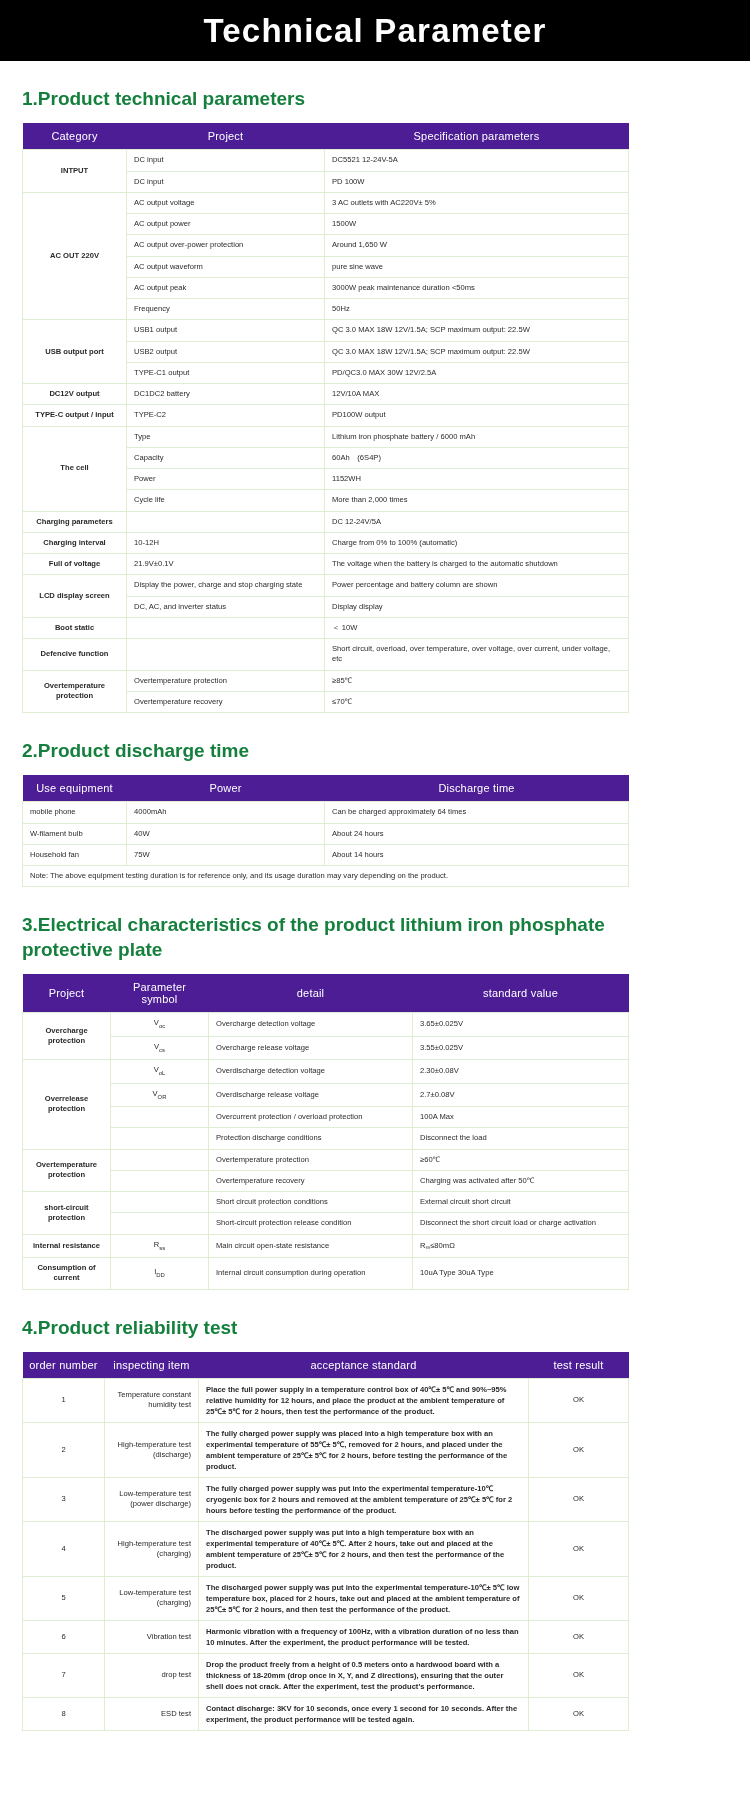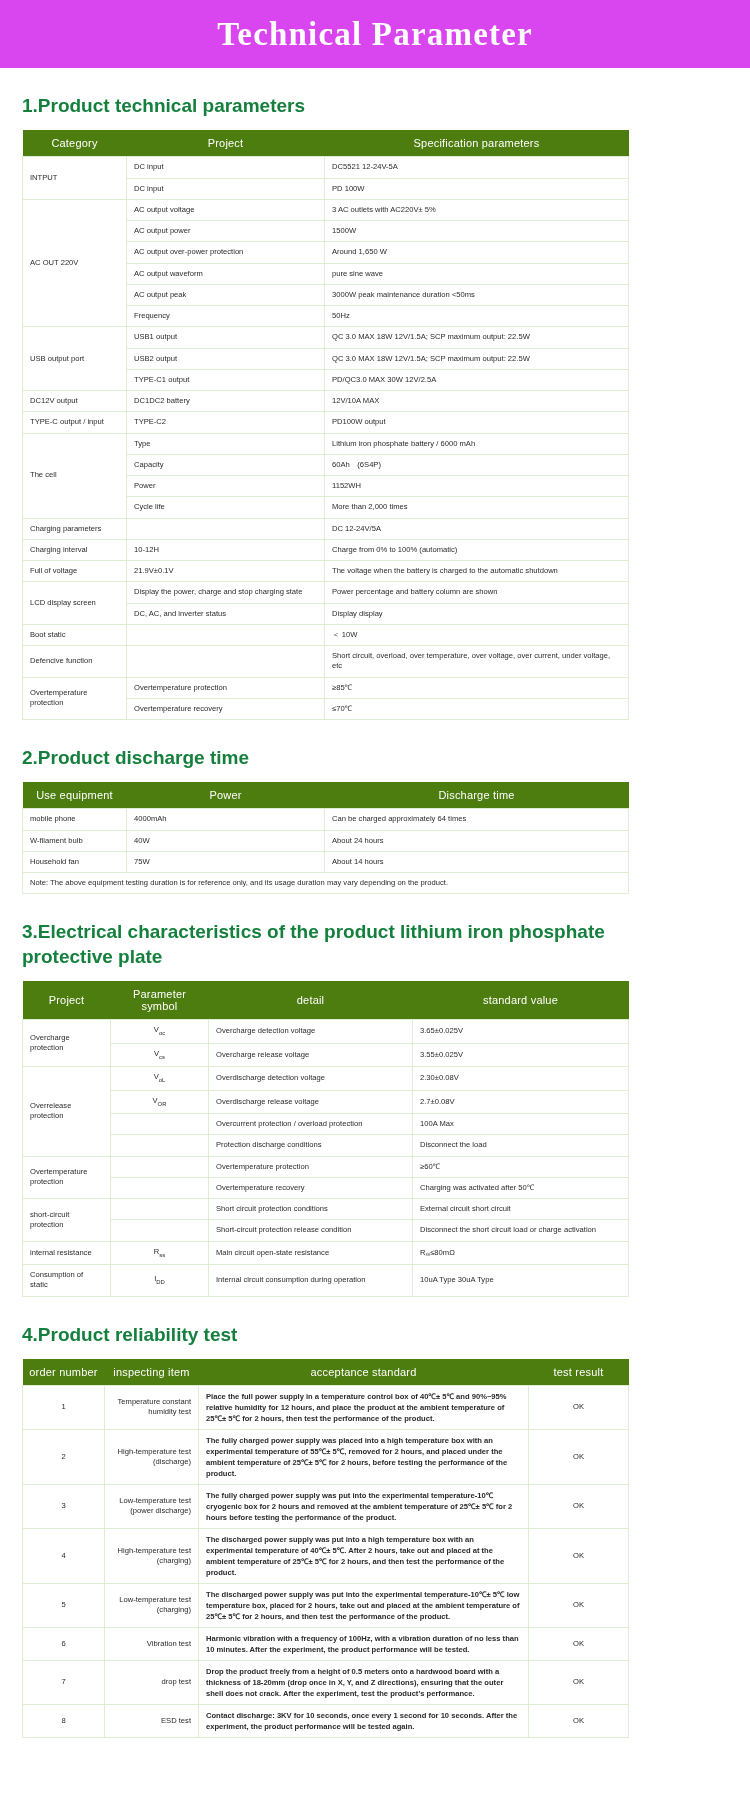--- a/index.html
+++ b/index.html
@@ -9,26 +9,25 @@
   }
   body {
     width: 750px;
     font-family: "Liberation Sans", sans-serif;
     color: #222;
     -webkit-font-smoothing: antialiased;
   }
 
   
   .banner {
-    background: #d946ef;
-    height: 68px;
+    background: #000000;
+    height: 61px;
     display: flex;
     align-items: center;
     justify-content: center;
-    font-family: Liberation Serif, serif;
   }
   .banner-title {
     color: #ffffff;
     font-size: 33px;
     font-weight: bold;
     letter-spacing: 1.2px;
   }
 
   
   .section-heading {
@@ -42,39 +41,40 @@
 
   
   .tbl-wrap { padding: 0 22px; }
   table.spec {
     width: 606px;
     border-collapse: collapse;
     font-size: 7.6px;
     table-layout: fixed;
   }
   table.spec th {
-    background: #4d7c0f;
+    background: #4c1d95;
     color: #ffffff;
     font-weight: normal;
     font-size: 11px;
     padding: 7px 6px;
     border: none;
     text-align: center;
     letter-spacing: .2px;
   }
   table.spec td {
     border: 1px solid #dfeed3;
     padding: 5px 7px;
     vertical-align: middle;
     line-height: 1.35;
     color: #2a2a2a;
     font-size: 7.6px;
   }
   table.spec td.cat {
-    text-align: left;
+    text-align: center;
+    font-weight: bold;
   }
   .note-row td {
     font-size: 7.3px;
     padding: 6px 7px;
     color: #333;
   }
 
   
   .t1 col.c1 { width: 104px; }
   .t1 col.c2 { width: 198px; }
@@ -358,21 +358,21 @@
           <td>Short-circuit protection release condition</td>
           <td>Disconnect the short circuit load or charge activation</td>
         </tr>
         <tr>
           <td class="cat" rowspan="1">internal resistance</td>
           <td class="sym">R<span class="sub">ss</span></td>
           <td>Main circuit open-state resistance</td>
           <td>Rₛₛ≤80mΩ</td>
         </tr>
         <tr>
-          <td class="cat" rowspan="1">Consumption of static</td>
+          <td class="cat" rowspan="1">Consumption of current</td>
           <td class="sym">I<span class="sub">DD</span></td>
           <td>Internal circuit consumption during operation</td>
           <td>10uA Type 30uA Type</td>
         </tr>
       </tbody>
   </table>
 </div>
 
 <div class="section-heading">4.Product reliability test</div>
 <div class="tbl-wrap">

